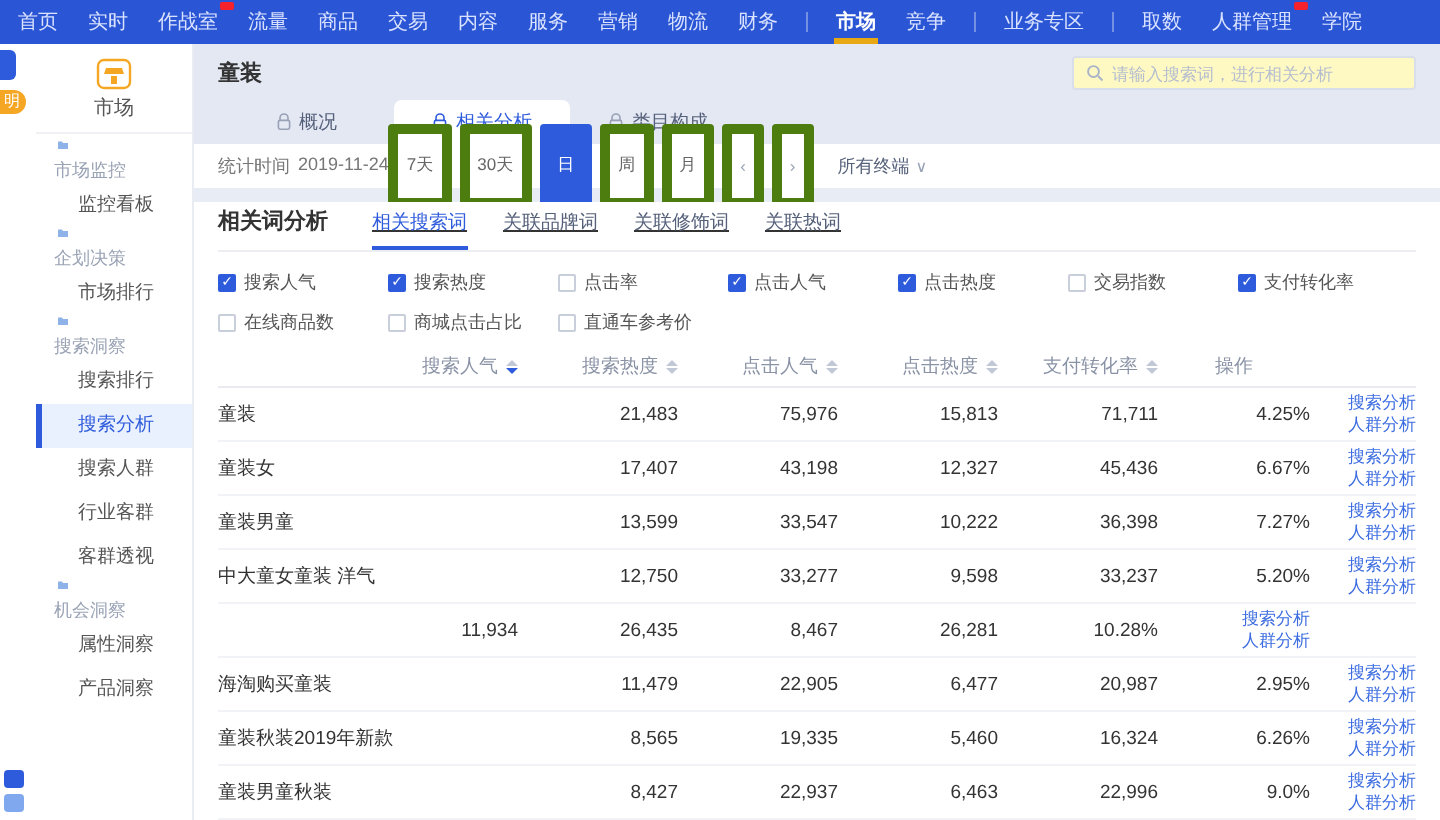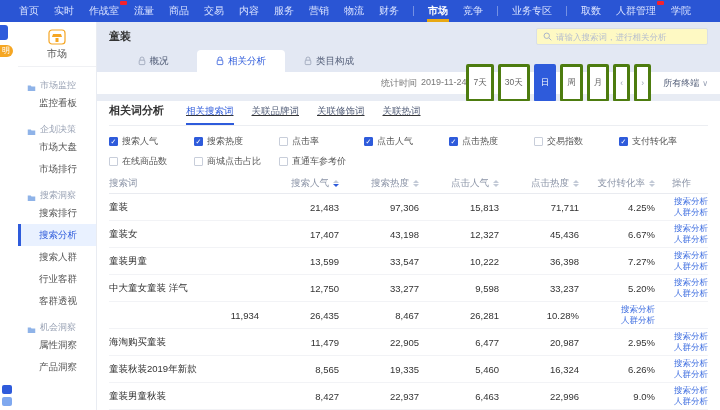--- a/index.html
+++ b/index.html
@@ -3,21 +3,21 @@
 <meta charset="utf-8">
 <style>
   * { margin:0; padding:0; box-sizing:border-box; }
   html,body { background:#cfd6e4; }
   .app { width:720px; height:410px; position:relative; overflow:hidden;
          background:var(--pagebg,#E8ECF4);
          font-family:"Liberation Sans","DejaVu Sans",sans-serif; font-size:10px; color:#333; }
 
   
   .topnav { height:22px; background:var(--topnav,#2A55D4); display:flex; align-items:stretch;
-            padding-left:18px; gap:13px; color:#D9E2FF; font-size:10px; white-space:nowrap; }
+            padding-left:8px; gap:13px; color:#D9E2FF; font-size:10px; white-space:nowrap; }
   .nav-item { display:flex; align-items:center; position:relative; cursor:pointer; padding:0 1px; }
   .nav-item.active { color:#fff; font-weight:bold; }
   .nav-item.active::after { content:''; position:absolute; left:0; right:0; bottom:0; height:3px;
                             background:var(--gold,#E8A813); }
   .nav-sep { width:1px; background:rgba(255,255,255,.35); margin:6px 0; }
   .nav-badge { position:absolute; top:1px; right:-7px; width:7px; height:4px;
                background:var(--red,#F5222D); border-radius:1px; }
 
   
   .bodyrow { display:flex; height:388px; }
@@ -30,22 +30,22 @@
   .rail-icons { position:absolute; bottom:4px; left:2px; display:flex; flex-direction:column; gap:3px; }
   .rail-ico { width:10px; height:9px; border-radius:2px; background:var(--accent,#2E5BDB); cursor:pointer; }
   .rail-ico.alt { background:#7FA8EF; }
 
   .sidebar { width:79px; flex:0 0 79px; background:#fff; border-right:1px solid #E9ECF2;
              display:flex; flex-direction:column; overflow:hidden; }
   .module-head { display:flex; flex-direction:column; align-items:center; padding:7px 0 5px;
                  border-bottom:1px solid #F0F1F4; }
   .module-label { margin-top:2px; color:#555; }
   .sb-menu { flex:1; padding-top:3px; }
-  .sb-header { display:flex; align-items:flex-end; gap:4px; padding-left:9px; height:22px;
-               color:#9AA3B5; font-size:9px; cursor:pointer; }
+  .sb-header { display:flex; align-items:flex-start; gap:4px; padding-left:9px; height:22px;
+               color:#9AA3B5; font-size:9px; cursor:pointer;flex-direction:column; }
   .sb-item { height:22px; line-height:22px; padding-left:21px; color:#555; font-size:9.5px;
              cursor:pointer; position:relative; }
   .sb-item.active { background:#E9F1FF; color:var(--accent,#2E5BDB); }
   .sb-item.active::before { content:''; position:absolute; left:0; top:0; bottom:0; width:3px;
                             background:var(--accent,#2E5BDB); }
 
   .main { flex:1; display:flex; flex-direction:column; min-width:0; }
 
   
   .main-head { background:var(--lavender,#E3E8F3); padding:5px 12px 0; }
@@ -58,24 +58,24 @@
   .searchbox input::placeholder { color:#B5BDCF; }
   .tabs { display:flex; margin-top:4px; }
   .tab { width:88px; height:22px; display:flex; align-items:center; justify-content:center; gap:4px;
          font-size:9.5px; color:#55607A; cursor:pointer; }
   .tab .lock { width:8px; height:10px; color:#98A1B5; }
   .tab.active { background:#fff; color:var(--accent,#2E5BDB); border-radius:4px 4px 0 0; }
   .tab.active .lock { color:var(--accent,#2E5BDB); }
 
   
   .toolbar { background:#fff; height:22px; display:flex; align-items:center;
-             justify-content:flex-end; padding:0 12px; }
+             justify-content:flex-start; padding:0 12px; }
   .stat-time { color:#777; font-size:9px; display:flex; gap:4px; }
   .controls { display:flex; align-items:center; gap:4px; }
-  .pbtn { min-width:17px; height:15px; padding:16px 4px; border:3px solid #4d7c0f; background:#fff;
+  .pbtn { min-width:17px; height:15px; padding:16px 4px; border:5px solid #4d7c0f; background:#fff;
           color:#666; font-size:8.5px; display:flex; align-items:center; justify-content:center;
           border-radius:2px; cursor:pointer; }
   .pbtn.active { background:var(--accent,#2E5BDB); border-color:var(--accent,#2E5BDB); color:#fff; }
   .pbtn.navb { color:#9AA3B5; }
   .terminal { margin-left:8px; color:#55607A; font-size:9px; display:flex; align-items:center;
               gap:3px; cursor:pointer; }
   .terminal .chev { color:#98A1B5; font-size:8px; }
 
   .gapstrip { height:7px; }
 
@@ -170,21 +170,20 @@
             </svg>
             <span>市场监控</span>
           </div>
           <div class="sb-item">监控看板</div>
           <div class="sb-header">
             <svg width="9" height="8" viewBox="0 0 12 10">
               <path d="M1 1.5h4l1 1.5h5V9H1z" fill="#8FB3E8"></path>
             </svg>
             <span>企划决策</span>
           </div>
-          <div class="sb-item">市场大盘</div>
           <div class="sb-item">市场排行</div>
           <div class="sb-header">
             <svg width="9" height="8" viewBox="0 0 12 10">
               <path d="M1 1.5h4l1 1.5h5V9H1z" fill="#8FB3E8"></path>
             </svg>
             <span>搜索洞察</span>
           </div>
           <div class="sb-item">搜索排行</div>
           <div class="sb-item active">搜索分析</div>
           <div class="sb-item">搜索人群</div>
@@ -310,21 +309,20 @@
               <span class="box"></span>
               <span class="chk-lbl">商城点击占比</span>
             </label>
             <label class="chk">
               <span class="box"></span>
               <span class="chk-lbl">直通车参考价</span>
             </label>
           </div>
         <div>
             <div class="t-row t-head">
-              <div class="t-cell"><span>搜索词</span></div>
               <div class="t-cell num">
                 <span>搜索人气</span>
                 <span class="carets">
                   <i class="c-up"></i>
                   <i class="c-down on"></i>
                 </span>
               </div>
               <div class="t-cell num">
                 <span>搜索热度</span>
                 <span class="carets">
@@ -353,21 +351,21 @@
                   <i class="c-down"></i>
                 </span>
               </div>
               <div class="t-cell act">
                 <span>操作</span>
               </div>
             </div>
             <div class="t-row">
               <div class="t-cell kw">童装</div>
               <div class="t-cell num val">21,483</div>
-              <div class="t-cell num val">97,306</div>
+              <div class="t-cell num val">75,976</div>
               <div class="t-cell num val">15,813</div>
               <div class="t-cell num val">71,711</div>
               <div class="t-cell num val">4.25%</div>
               <div class="t-cell act">
                 <a class="act-link">搜索分析</a>
                 <a class="act-link">人群分析</a>
               </div>
             </div>
             <div class="t-row">
               <div class="t-cell kw">童装女</div>

